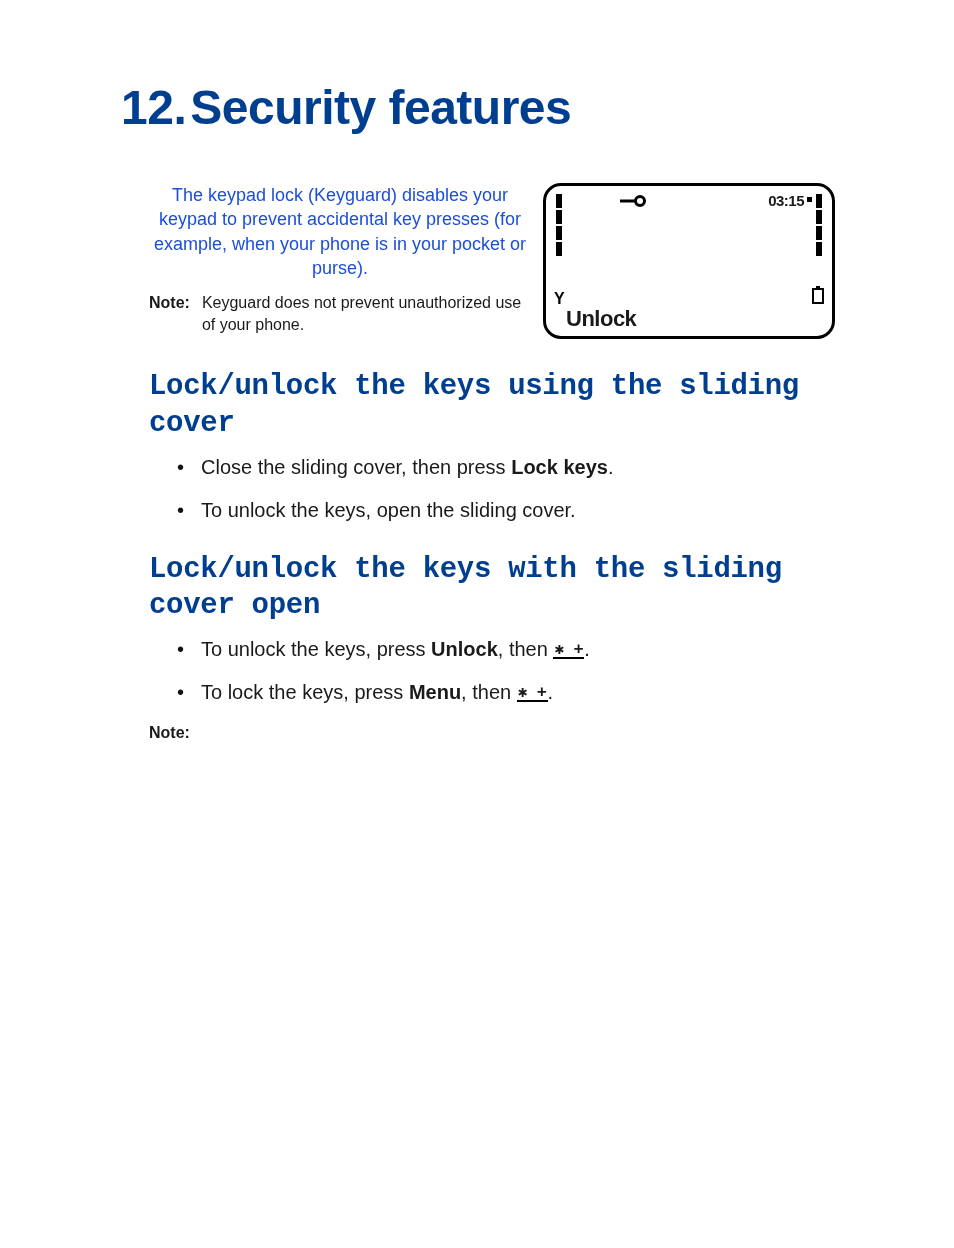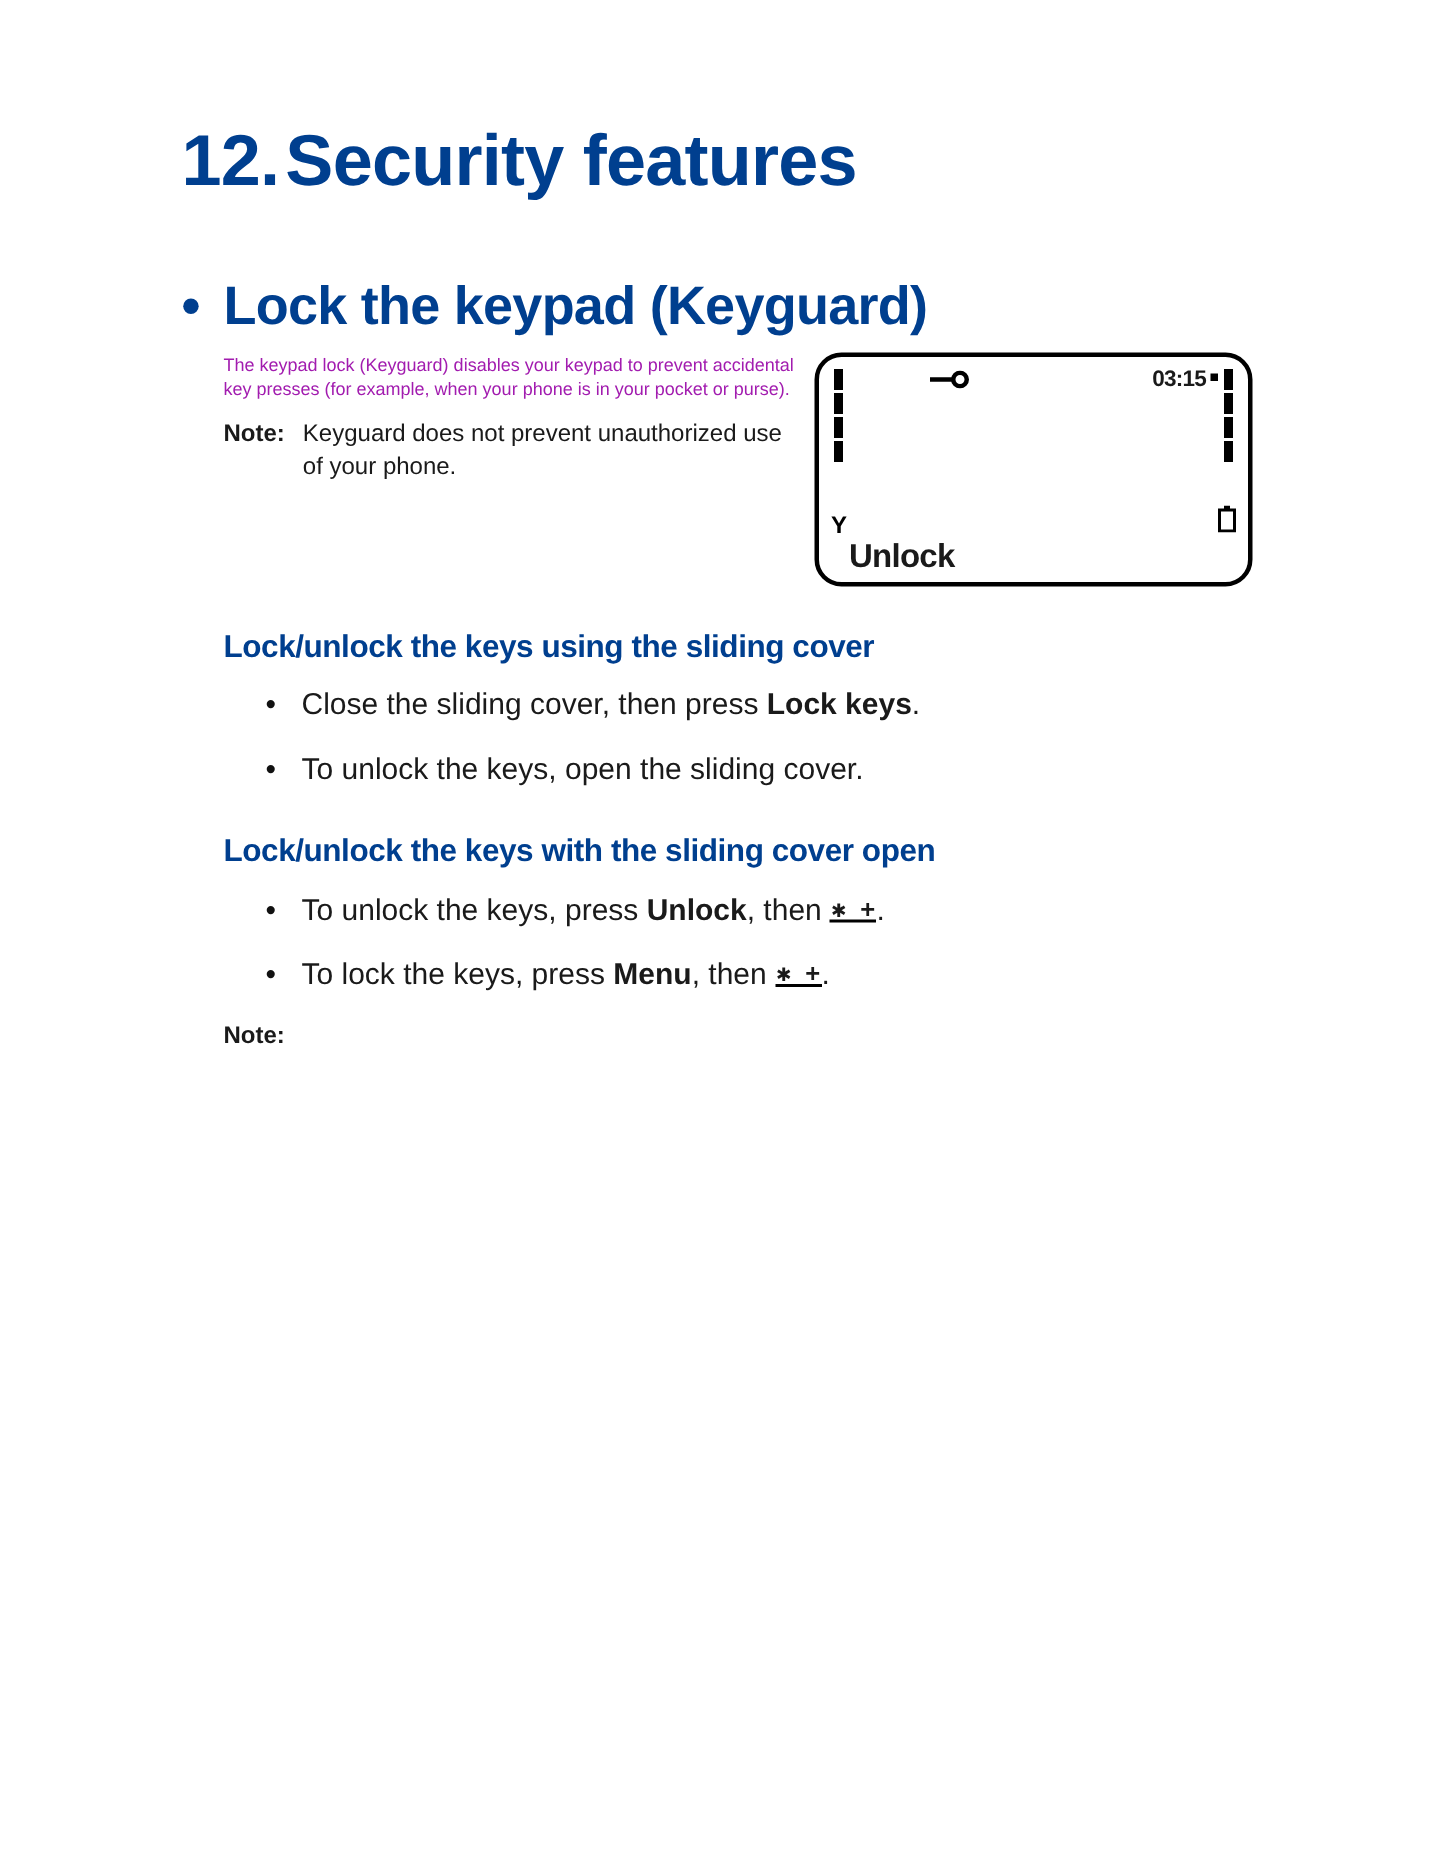--- a/index.html
+++ b/index.html
@@ -37,33 +37,35 @@
     margin: 0 0 10px 0;
     padding-left: 0;
     letter-spacing: -0.5px;
   }
   .section-h2 .bullet {
     display: inline-block;
     width: 28px;
   }
   .section-h3 {
     color: #003f8f;
-    font-size: 21px;
+    font-size: 29px;
     font-weight: 700;
     margin: 28px 0 12px 0;
     padding-left: 28px;
     line-height: 1.25;
     letter-spacing: -0.3px;
+    font-family: Liberation Mono, monospace;
   }
   .body-text {
-    font-size: 12px;
+    font-size: 18px;
     line-height: 1.35;
     margin: 0 0 12px 0;
     padding-left: 28px;
-    color: #a21caf;
+    color: #1d4ed8;
+    text-align: center;
   }
   .intro-with-figure {
     display: flex;
     gap: 12px;
     align-items: flex-start;
   }
   .intro-text-col {
     flex: 1;
     max-width: 410px;
   }
@@ -207,23 +209,20 @@
 </style>
 </head>
 <body>
 
 <div class="page">
 
   <h1 class="chapter-title">
     <span class="chapter-num">12.</span><span>Security features</span>
   </h1>
 
-  <h2 class="section-h2">
-    <span class="bullet">•</span><span>Lock the keypad (Keyguard)</span>
-  </h2>
 
   <div class="intro-with-figure">
     <div class="intro-text-col">
       <p class="body-text">The keypad lock (Keyguard) disables your keypad to prevent accidental key presses (for example, when your phone is in your pocket or purse).</p>
       <div class="note-row">
         <span class="note-label">Note:</span>
         <span class="note-body">Keyguard does not prevent unauthorized use of your phone.</span>
       </div>
     </div>
 

